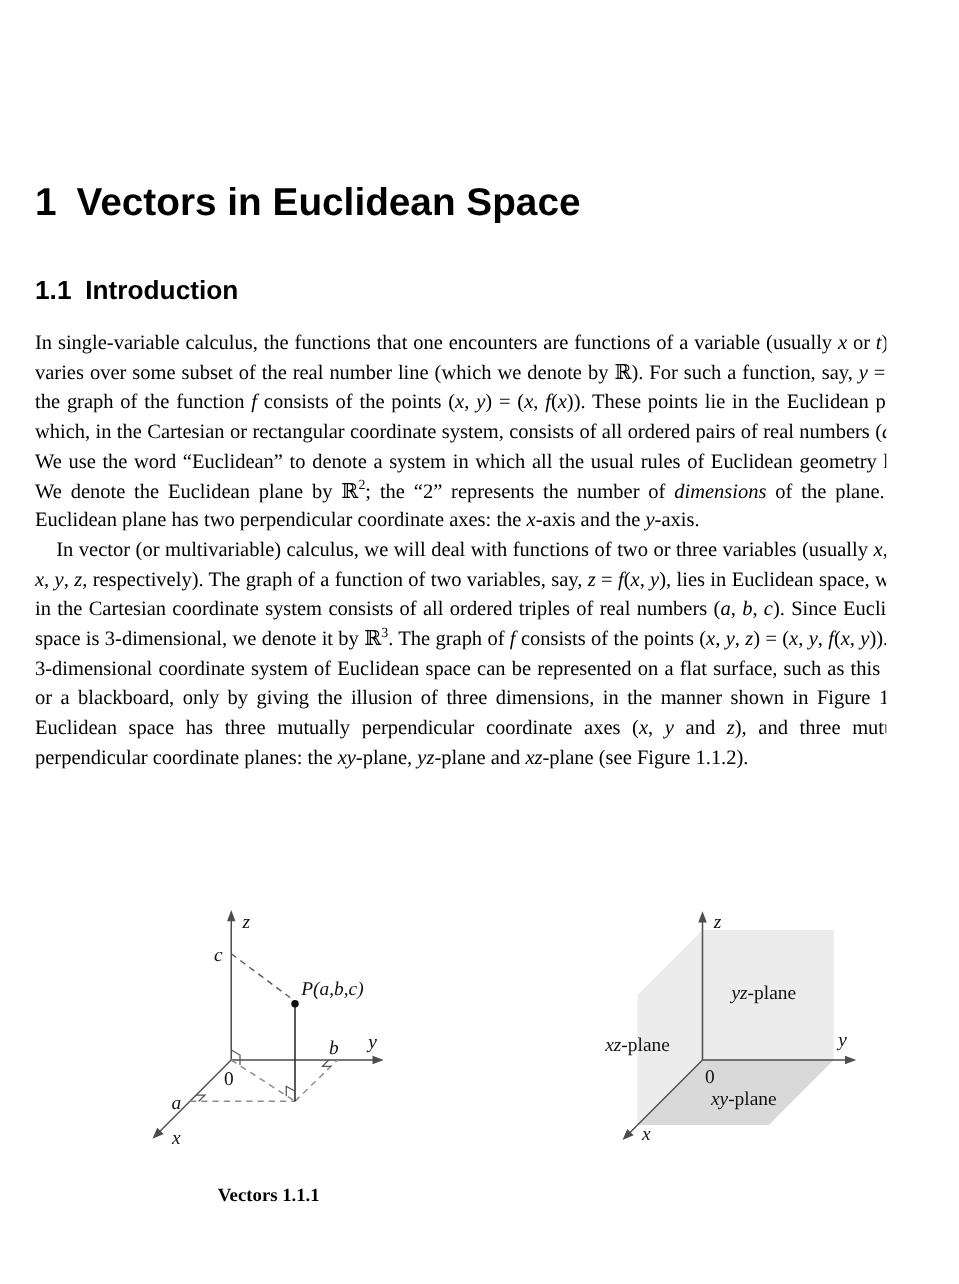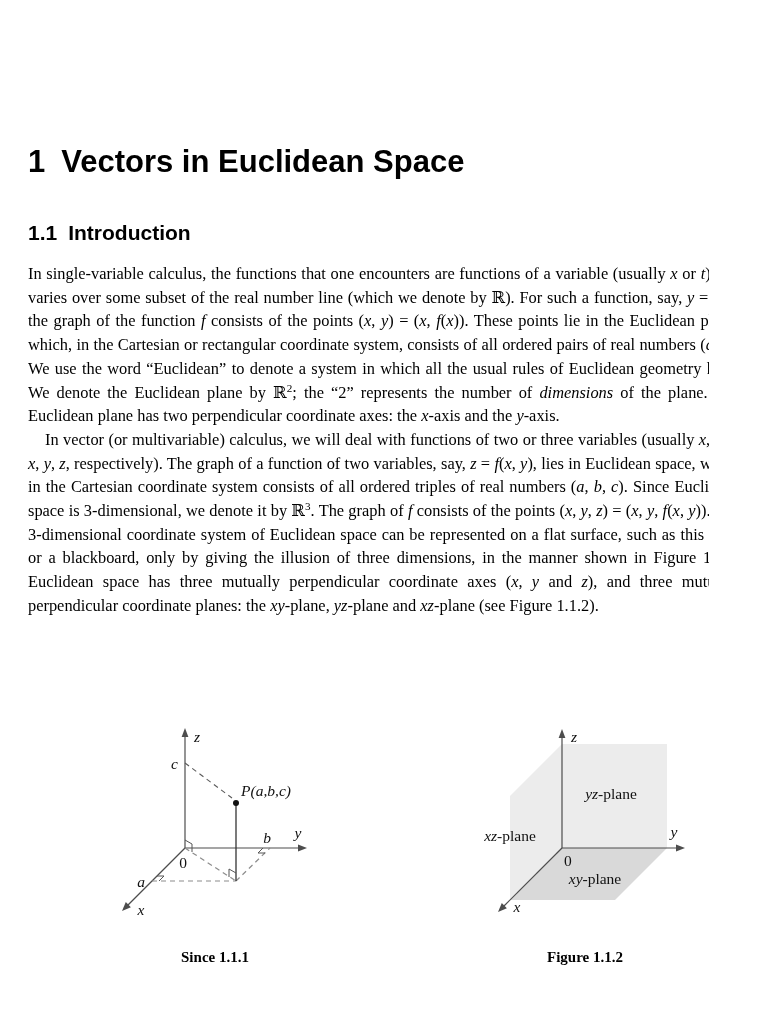--- a/index.html
+++ b/index.html
@@ -109,16 +109,15 @@
     </g>
     <text class="ml it" x="111" y="36">z</text>
     <text class="ml it" x="214" y="131" text-anchor="middle">y</text>
     <text class="ml it" x="57" y="206" text-anchor="middle">x</text>
     <text class="ml" x="104" y="160">0</text>
     <text class="ml" x="151" y="93" text-anchor="middle"><tspan class="it">yz</tspan><tspan>-plane</tspan></text>
     <text class="ml" x="50" y="135" text-anchor="middle"><tspan class="it">xz</tspan><tspan>-plane</tspan></text>
     <text class="ml" x="135" y="178" text-anchor="middle"><tspan class="it">xy</tspan><tspan>-plane</tspan></text>
   </svg>
 
-  <div class="caption cap1">Since 1.1.1</div>
-  <div class="caption cap2">Figure 1.1.2</div>
+  <div class="caption cap1">Vectors 1.1.1</div>
 
 </div>
 
 </body></html>

